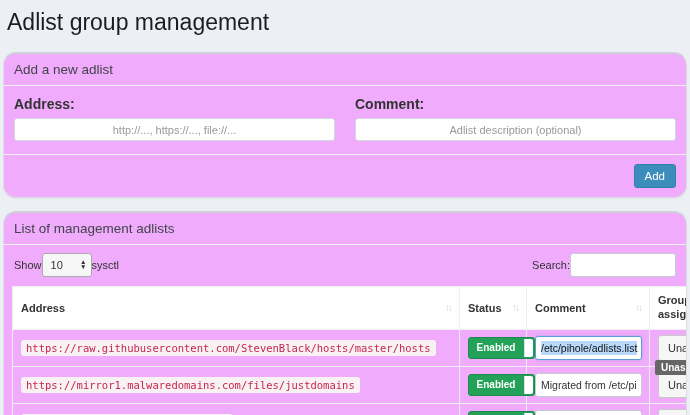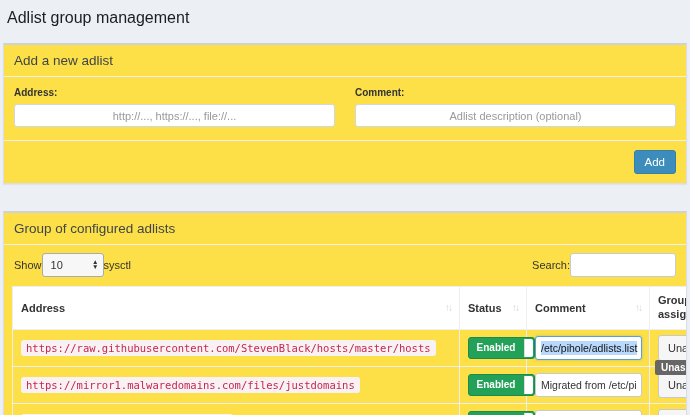--- a/index.html
+++ b/index.html
@@ -5,40 +5,40 @@
   * { box-sizing: border-box; }
   html, body { margin:0; padding:0; }
   body {
     width:690px; height:415px; overflow:hidden;
     background:#ecf0f5;
     font-family:"Liberation Sans", sans-serif;
     color:#333;
   }
   .content { padding:0 3px; }
   .page-title {
-    font-size:16px; font-weight:500; color:#1b1d21;
+    font-size:23px; font-weight:500; color:#1b1d21;
     margin:9px 4px 16px 4px; letter-spacing:0;
   }
   .box {
-    background:#fde047;
+    background:#f0abfc;
     border:1px solid #dadee4;
     border-top:2px solid #ccd1da;
-    border-radius:0;
+    border-radius:13px;
     box-shadow:0 1px 1px rgba(0,0,0,0.05);
-    margin-bottom:27px;
+    margin-bottom:13px;
   }
   .box-header {
     padding:8px 10px;
     font-size:13.5px; color:#3f4549;
     border-bottom:1px solid #f1f1f1;
   }
   .box-body { display:flex; padding:4px 0 9px; }
   .form-col { flex:1; padding:4px 10px; }
   .field-label {
-    display:block; font-size:10px; font-weight:bold; color:#333;
+    display:block; font-size:14px; font-weight:bold; color:#333;
     margin:2px 0 6px;
   }
   .form-control {
     width:100%; height:23px;
     border:1px solid #d2d6de; border-radius:3px;
     padding:0 7px; font-size:11px; color:#333;
     font-family:"Liberation Sans", sans-serif;
     background:#fff;
     text-align:center;
   }
@@ -55,21 +55,21 @@
   }
   
   .table-controls {
     display:flex; justify-content:space-between; align-items:center;
     padding:8px 10px 9px; font-size:11px; color:#333;
   }
   .length-group, .search-group { display:flex; align-items:center; }
   .select-wrap { position:relative; display:inline-block; }
   .length-select {
     appearance:none; -webkit-appearance:none; -moz-appearance:none;
-    width:62px; height:24px;
+    width:50px; height:24px;
     border:1px solid #ababab; border-radius:3px;
     background:#f7f7f7; color:#333;
     font-size:11px; padding:0 18px 0 8px;
     font-family:"Liberation Sans", sans-serif;
   }
   .select-spinner {
     position:absolute; right:5px; top:50%; transform:translateY(-50%);
     display:flex; flex-direction:column; align-items:center;
     font-size:6.5px; line-height:4.8px; color:#333; pointer-events:none;
   }
@@ -160,21 +160,21 @@
         <label class="field-label">Comment:</label>
         <input class="form-control" type="text" placeholder="Adlist description (optional)" style="">
       </div>
     </div>
     <div class="box-footer">
       <button class="btn-add">Add</button>
     </div>
   </div>
 
   <div class="box">
-    <div class="box-header">Group of configured adlists</div>
+    <div class="box-header">List of management adlists</div>
 
     <div class="table-controls">
       <div class="length-group">
         <span>Show</span>
         <span class="select-wrap">
           <select class="length-select">
             <option>10</option>
           </select>
           <span class="select-spinner">
             <span>▲</span>

